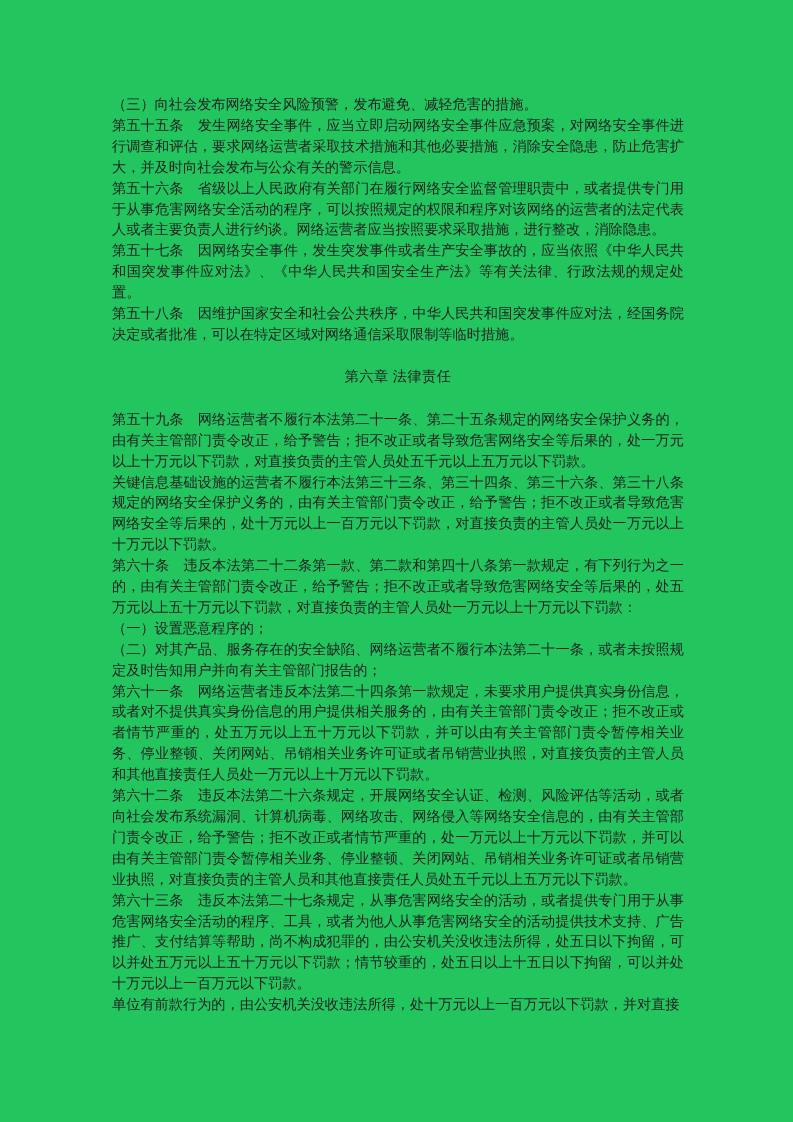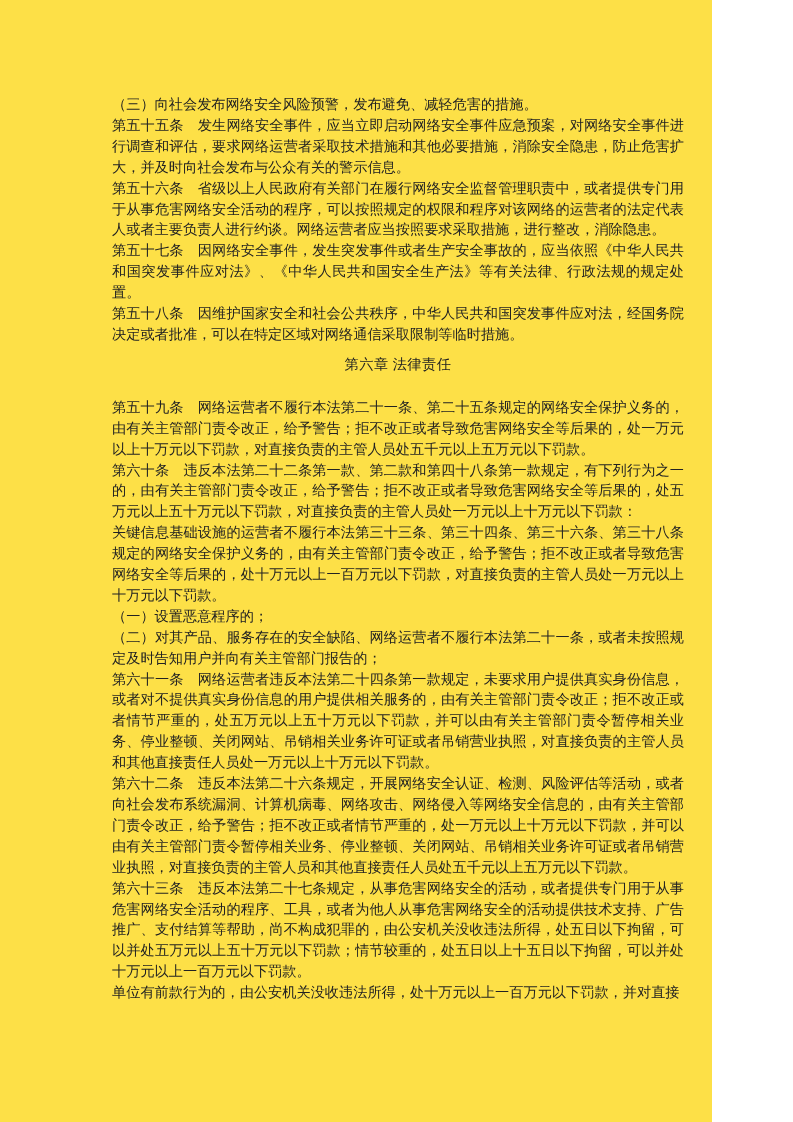--- a/index.html
+++ b/index.html
@@ -2,61 +2,61 @@
 <html><head>
 <meta charset="utf-8">
 <style>
   html, body {
     margin: 0;
     padding: 0;
     background: #ffffff;
   }
   .page {
     position: relative;
-    width: 712px;
+    width: 793px;
     height: 1122px;
-    background: #fde047;
+    background: #22c55e;
     overflow: hidden;
   }
   .doc {
     position: absolute;
     left: 112px;
     top: 94px;
     width: 572px;
     font-family: "Liberation Serif", "DejaVu Serif", serif;
     font-size: 14.2px;
     line-height: 20.9px;
     color: #222222;
     text-align: justify;
     text-justify: inter-ideograph;
   }
   .doc p {
     margin: 0;
     padding: 0;
   }
   .doc p.chapter-heading {
     text-align: center;
-    margin: 9px 0 22px 0;
+    margin: 21px 0 22px 0;
     letter-spacing: 0.5px;
   }
 </style>
 </head>
 <body>
 
 <div class="page">
   <div class="doc">
     <p>（三）向社会发布网络安全风险预警，发布避免、减轻危害的措施。</p>
     <p>第五十五条　发生网络安全事件，应当立即启动网络安全事件应急预案，对网络安全事件进行调查和评估，要求网络运营者采取技术措施和其他必要措施，消除安全隐患，防止危害扩大，并及时向社会发布与公众有关的警示信息。</p>
     <p>第五十六条　省级以上人民政府有关部门在履行网络安全监督管理职责中，或者提供专门用于从事危害网络安全活动的程序，可以按照规定的权限和程序对该网络的运营者的法定代表人或者主要负责人进行约谈。网络运营者应当按照要求采取措施，进行整改，消除隐患。</p>
     <p>第五十七条　因网络安全事件，发生突发事件或者生产安全事故的，应当依照《中华人民共和国突发事件应对法》、《中华人民共和国安全生产法》等有关法律、行政法规的规定处置。</p>
     <p>第五十八条　因维护国家安全和社会公共秩序，中华人民共和国突发事件应对法，经国务院决定或者批准，可以在特定区域对网络通信采取限制等临时措施。</p>
     <p class="chapter-heading">第六章 法律责任</p>
     <p>第五十九条　网络运营者不履行本法第二十一条、第二十五条规定的网络安全保护义务的，由有关主管部门责令改正，给予警告；拒不改正或者导致危害网络安全等后果的，处一万元以上十万元以下罚款，对直接负责的主管人员处五千元以上五万元以下罚款。</p>
+    <p>关键信息基础设施的运营者不履行本法第三十三条、第三十四条、第三十六条、第三十八条规定的网络安全保护义务的，由有关主管部门责令改正，给予警告；拒不改正或者导致危害网络安全等后果的，处十万元以上一百万元以下罚款，对直接负责的主管人员处一万元以上十万元以下罚款。</p>
     <p>第六十条　违反本法第二十二条第一款、第二款和第四十八条第一款规定，有下列行为之一的，由有关主管部门责令改正，给予警告；拒不改正或者导致危害网络安全等后果的，处五万元以上五十万元以下罚款，对直接负责的主管人员处一万元以上十万元以下罚款：</p>
-    <p>关键信息基础设施的运营者不履行本法第三十三条、第三十四条、第三十六条、第三十八条规定的网络安全保护义务的，由有关主管部门责令改正，给予警告；拒不改正或者导致危害网络安全等后果的，处十万元以上一百万元以下罚款，对直接负责的主管人员处一万元以上十万元以下罚款。</p>
     <p>（一）设置恶意程序的；</p>
     <p>（二）对其产品、服务存在的安全缺陷、网络运营者不履行本法第二十一条，或者未按照规定及时告知用户并向有关主管部门报告的；</p>
     <p>第六十一条　网络运营者违反本法第二十四条第一款规定，未要求用户提供真实身份信息，或者对不提供真实身份信息的用户提供相关服务的，由有关主管部门责令改正；拒不改正或者情节严重的，处五万元以上五十万元以下罚款，并可以由有关主管部门责令暂停相关业务、停业整顿、关闭网站、吊销相关业务许可证或者吊销营业执照，对直接负责的主管人员和其他直接责任人员处一万元以上十万元以下罚款。</p>
     <p>第六十二条　违反本法第二十六条规定，开展网络安全认证、检测、风险评估等活动，或者向社会发布系统漏洞、计算机病毒、网络攻击、网络侵入等网络安全信息的，由有关主管部门责令改正，给予警告；拒不改正或者情节严重的，处一万元以上十万元以下罚款，并可以由有关主管部门责令暂停相关业务、停业整顿、关闭网站、吊销相关业务许可证或者吊销营业执照，对直接负责的主管人员和其他直接责任人员处五千元以上五万元以下罚款。</p>
     <p>第六十三条　违反本法第二十七条规定，从事危害网络安全的活动，或者提供专门用于从事危害网络安全活动的程序、工具，或者为他人从事危害网络安全的活动提供技术支持、广告推广、支付结算等帮助，尚不构成犯罪的，由公安机关没收违法所得，处五日以下拘留，可以并处五万元以上五十万元以下罚款；情节较重的，处五日以上十五日以下拘留，可以并处十万元以上一百万元以下罚款。</p>
     <p>单位有前款行为的，由公安机关没收违法所得，处十万元以上一百万元以下罚款，并对直接</p>
   </div>
 </div>
 
 </body></html>

